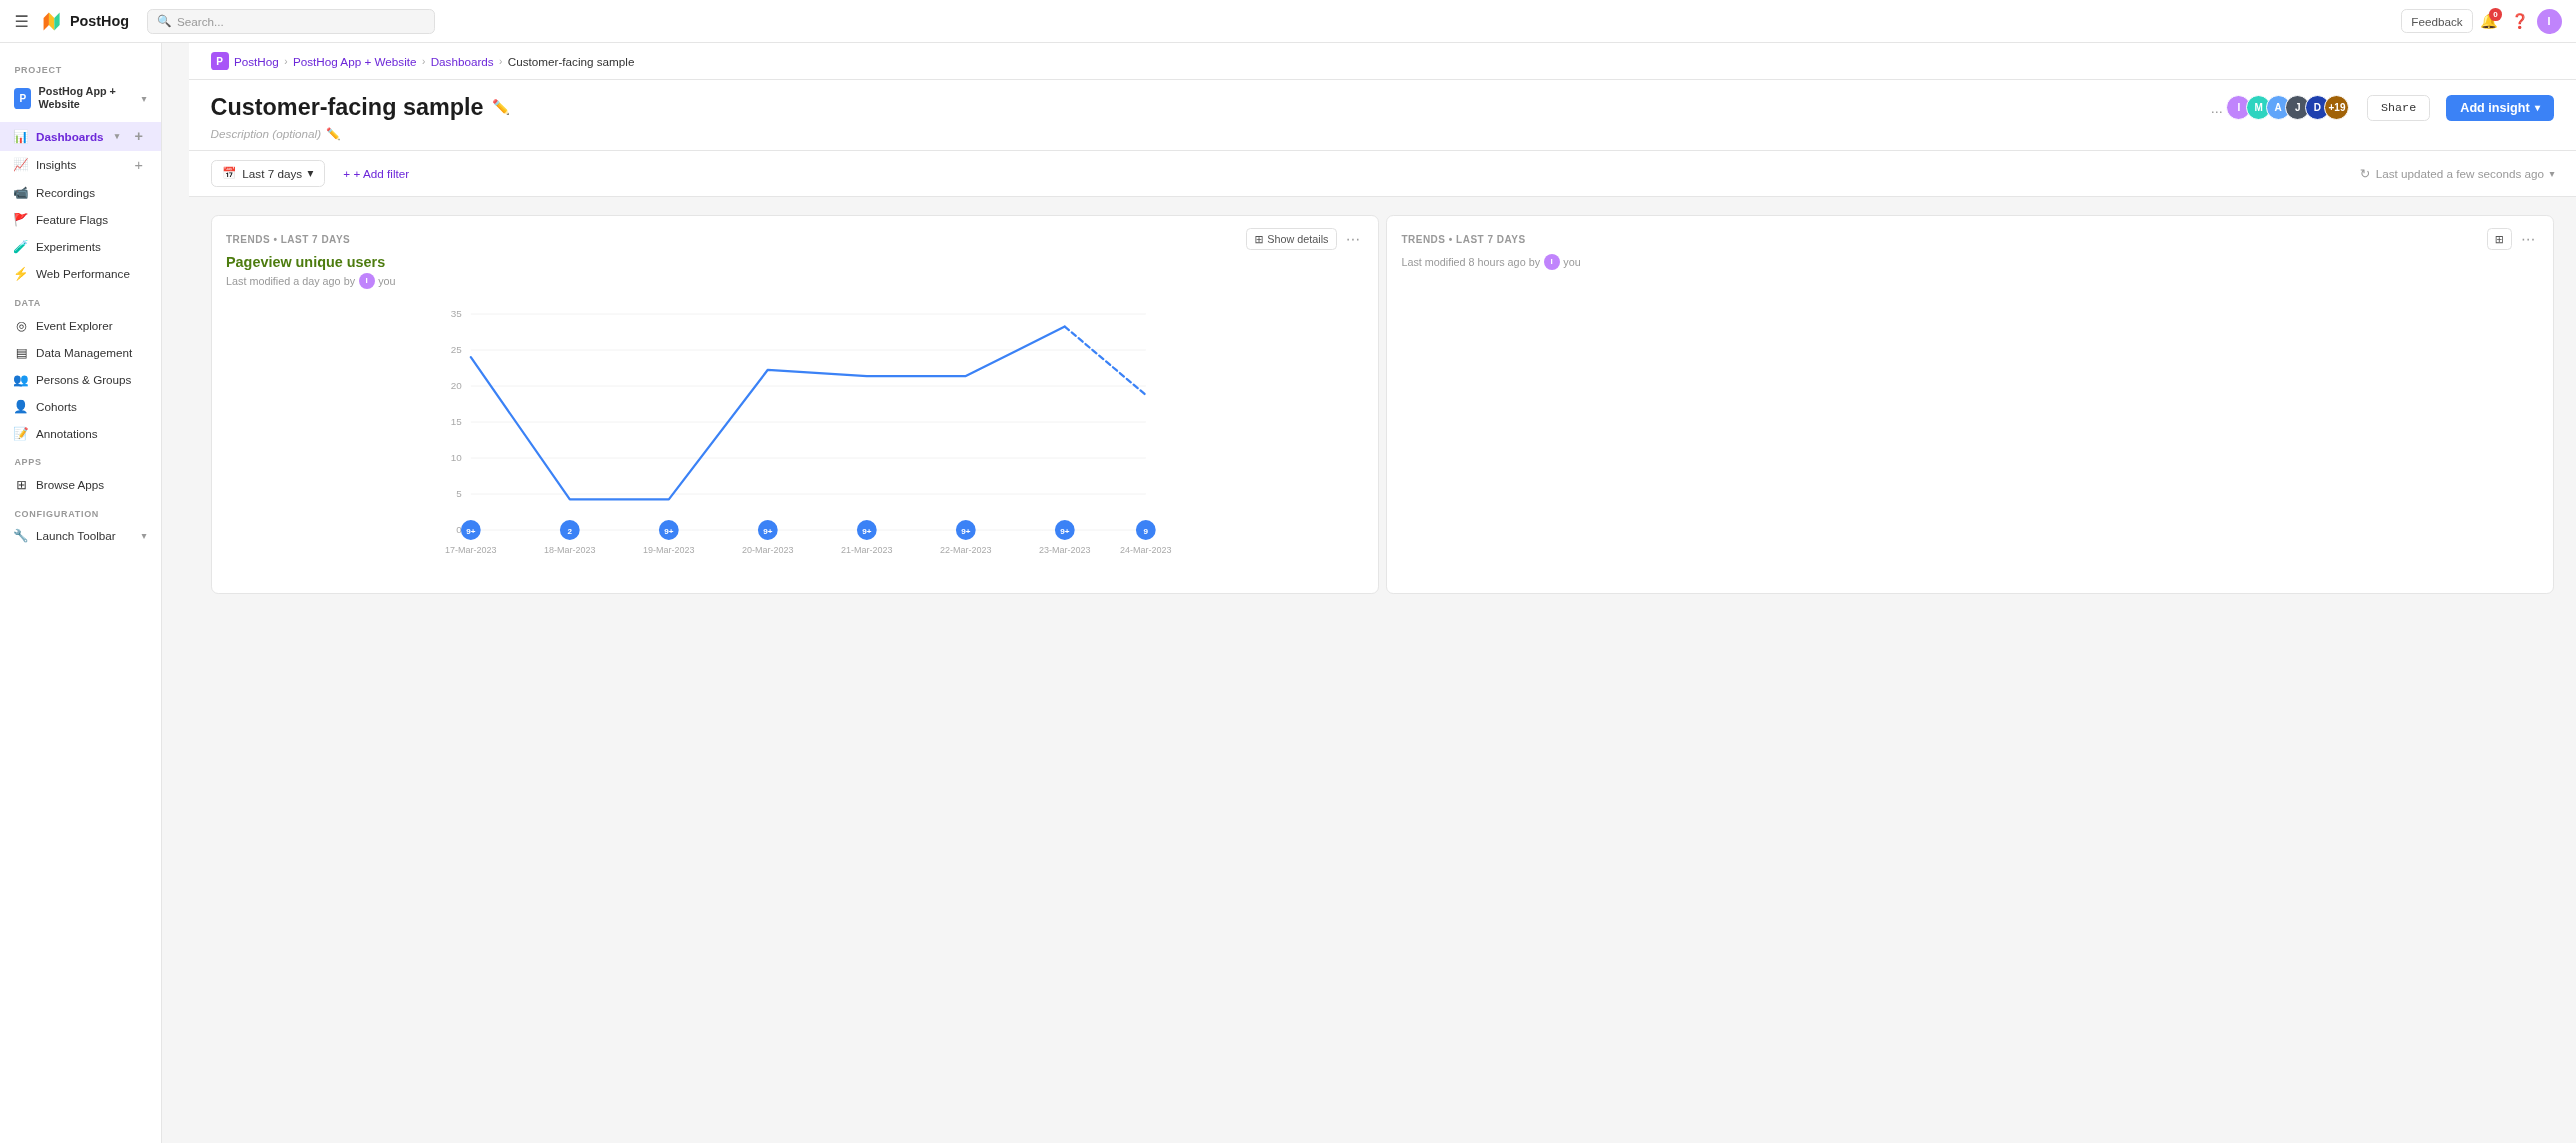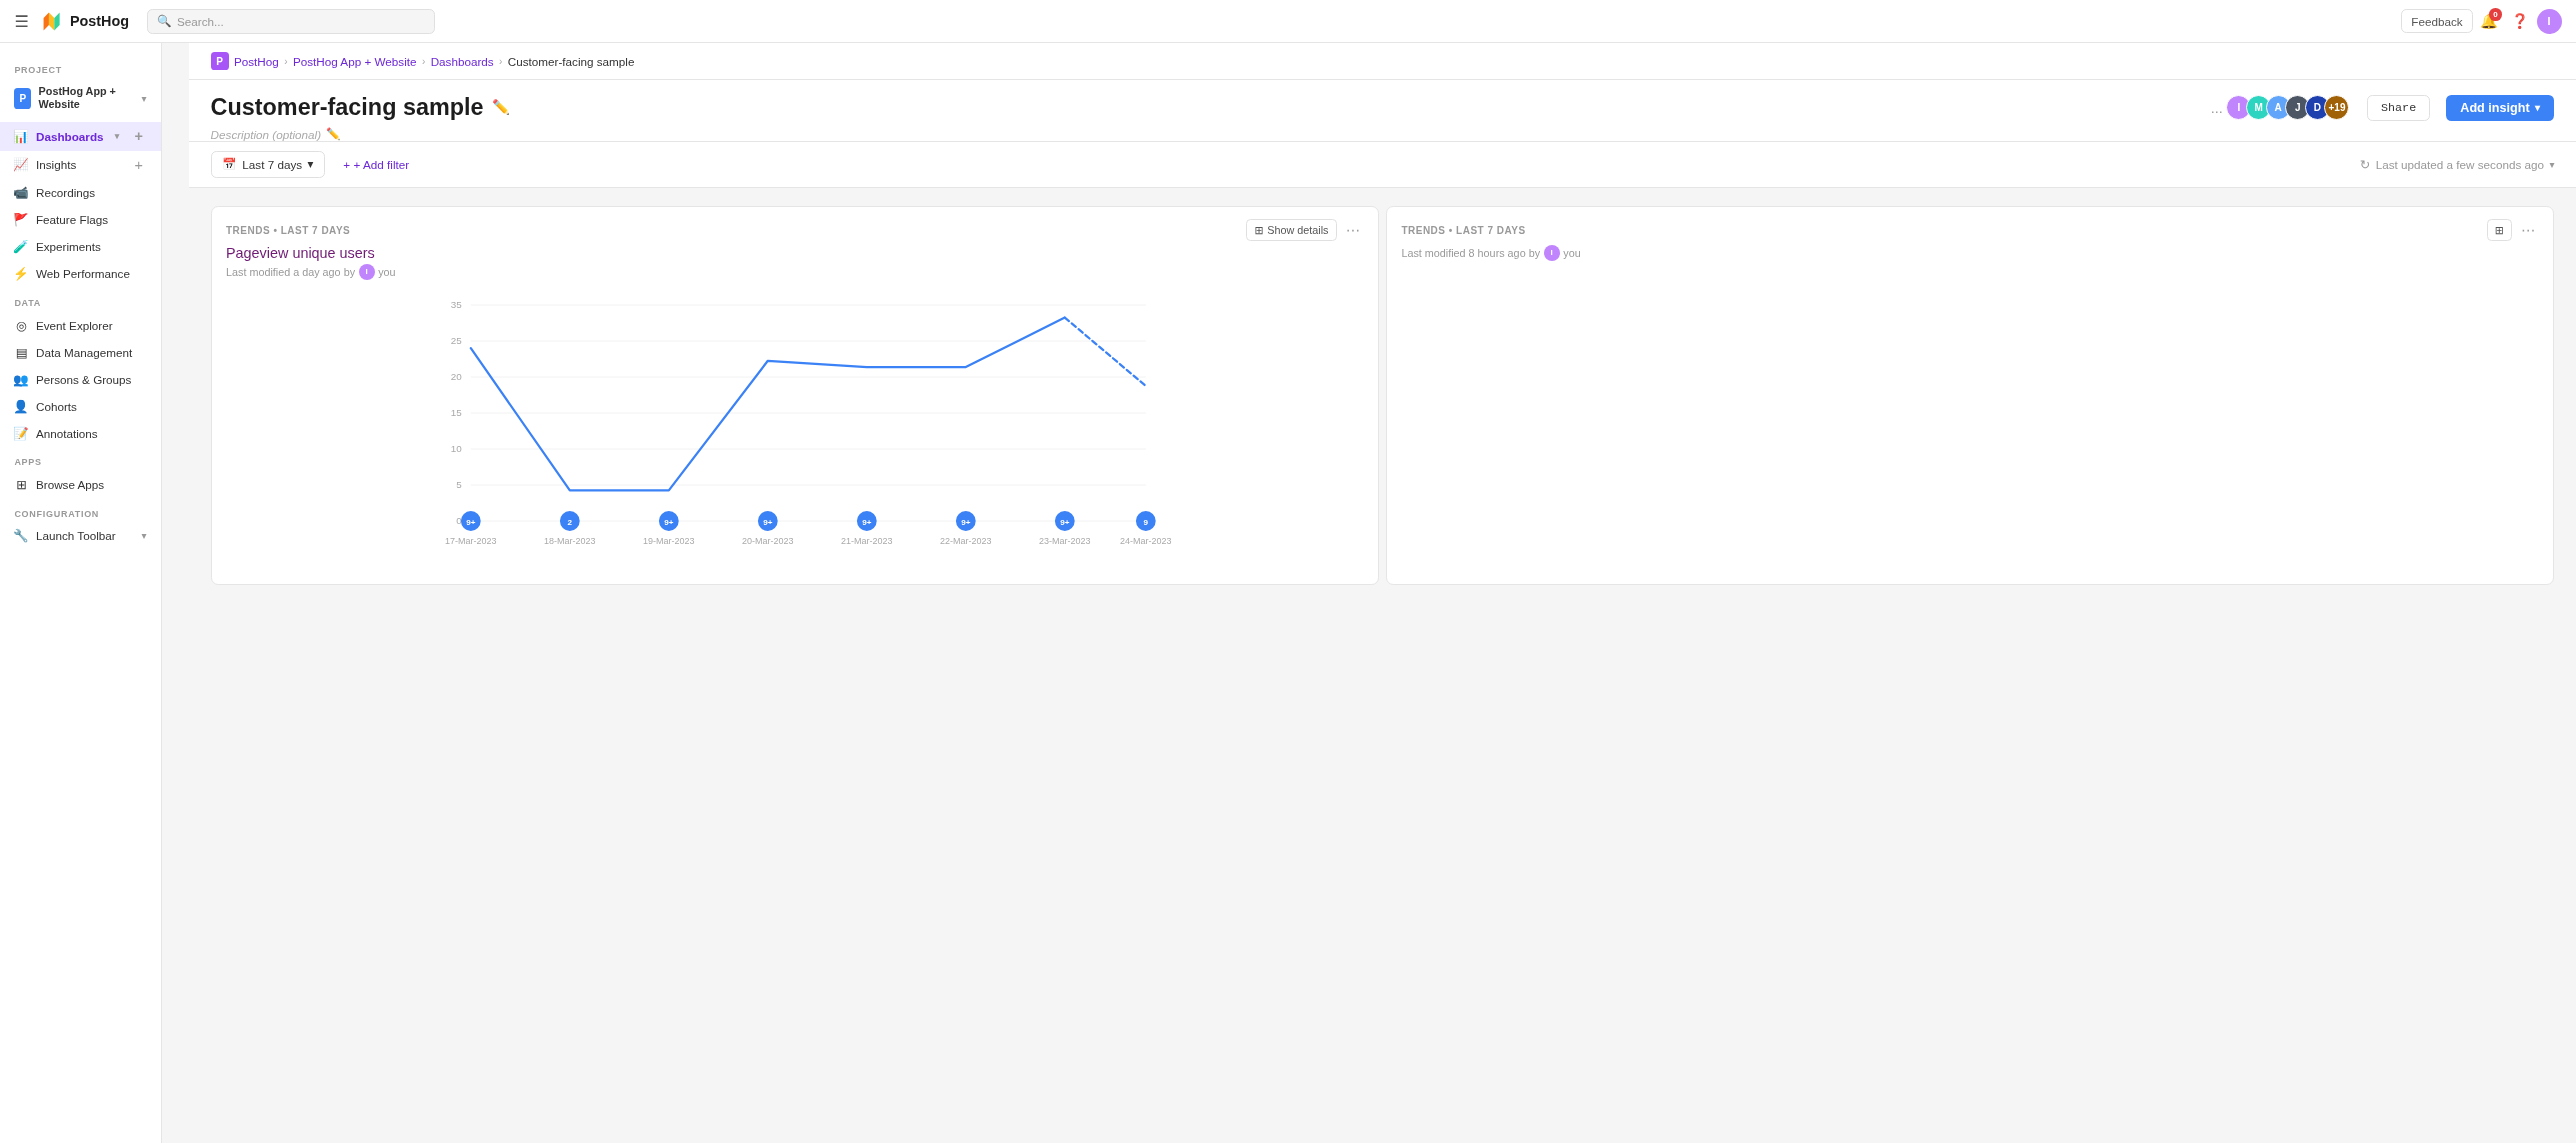--- a/index.html
+++ b/index.html
@@ -92,21 +92,21 @@
     .share-btn {
       padding: 5.4px 12.6px; border: 0.9px solid #e0e0e0; border-radius: 5.4px;
       font-size: 11.7px; font-weight: 500; cursor: pointer; background: #fff; color: #333; margin-left: 9px; font-family: Liberation Mono, monospace;
     }
     .add-insight-btn {
       display: flex; align-items: center; gap: 5.4px;
       padding: 6.3px 14.4px; background: #3b82f6; color: #fff; border: none;
       border-radius: 5.4px; font-size: 12.6px; font-weight: 600; cursor: pointer; margin-left: 7.2px;
     }
     .add-insight-btn .btn-chevron { font-size: 10px; }
-    .page-desc-row { display: flex; align-items: flex-end; gap: 5.4px; }
+    .page-desc-row { display: flex; align-items: center; gap: 5.4px; margin-bottom: 9px; }
     .page-desc { color: #aaa; font-size: 11.7px; font-style: italic; }
     .page-desc-edit { color: #aaa; font-size: 11.7px; cursor: pointer; }
     .page-tag-row { display: flex; align-items: center; gap: 7.2px; padding-bottom: 10.8px; }
     .add-tag-btn { display: flex; align-items: center; gap: 3.6px; color: #999; font-size: 11.7px; cursor: pointer; padding: 2.7px 7.2px; border: 0.9px dashed #ddd; border-radius: 3.6px; }
 
     
     .filter-bar { background: #fff; padding: 9px 21.6px; display: flex; align-items: center; gap: 7.2px; border-bottom: 0.9px solid #e5e5e5; }
     .date-filter-btn {
       display: flex; align-items: center; gap: 5.4px; padding: 5.4px 10.8px;
       border: 0.9px solid #e0e0e0; border-radius: 5.4px; background: #fff;
@@ -127,21 +127,21 @@
     .insight-card {
       background: #fff; border-radius: 7.2px; border: 0.9px solid #e5e5e5;
       overflow: hidden; min-height: 378px;
     }
     .insight-card-header { padding: 12.6px 14.4px 7.2px; }
     .insight-meta { display: flex; align-items: center; justify-content: space-between; margin-bottom: 3.6px; }
     .insight-label { font-size: 10px; font-weight: 600; color: #999; letter-spacing: 0.05em; text-transform: uppercase; }
     .insight-actions { display: flex; align-items: center; gap: 5.4px; }
     .insight-action-btn { background: none; border: 0.9px solid #e0e0e0; border-radius: 4.5px; padding: 3.6px 7.2px; font-size: 10.8px; cursor: pointer; color: #555; display: flex; align-items: center; gap: 3.6px; }
     .insight-more-btn { background: none; border: none; color: #999; cursor: pointer; font-size: 14.4px; padding: 1.8px 3.6px; }
-    .insight-title { font-size: 14.4px; font-weight: 400; color: #701a75; margin-bottom: 2.7px; }
+    .insight-title { font-size: 14.4px; font-weight: 700; color: #4d7c0f; margin-bottom: 2.7px; }
     .insight-modified { font-size: 10.8px; color: #999; display: flex; align-items: center; gap: 3.6px; }
     .insight-modified .mod-av { width: 16px; height: 16px; border-radius: 50%; background: #c084fc; color: #fff; font-size: 8px; display: flex; align-items: center; justify-content: center; font-weight: 600; }
 
     
     .chart-area { padding: 9px 14.4px 36px; position: relative; min-height: 270px; }
 
     
     .big-number-card { background: #fff; border-radius: 7.2px; border: 0.9px solid #e5e5e5; min-height: 378px; display: flex; flex-direction: column; }
     .big-number-area { flex: 1; display: flex; align-items: center; justify-content: center; }
     .big-number { font-size: 108px; font-weight: 900; color: #1d1d1d; letter-spacing: -3.6px; }

